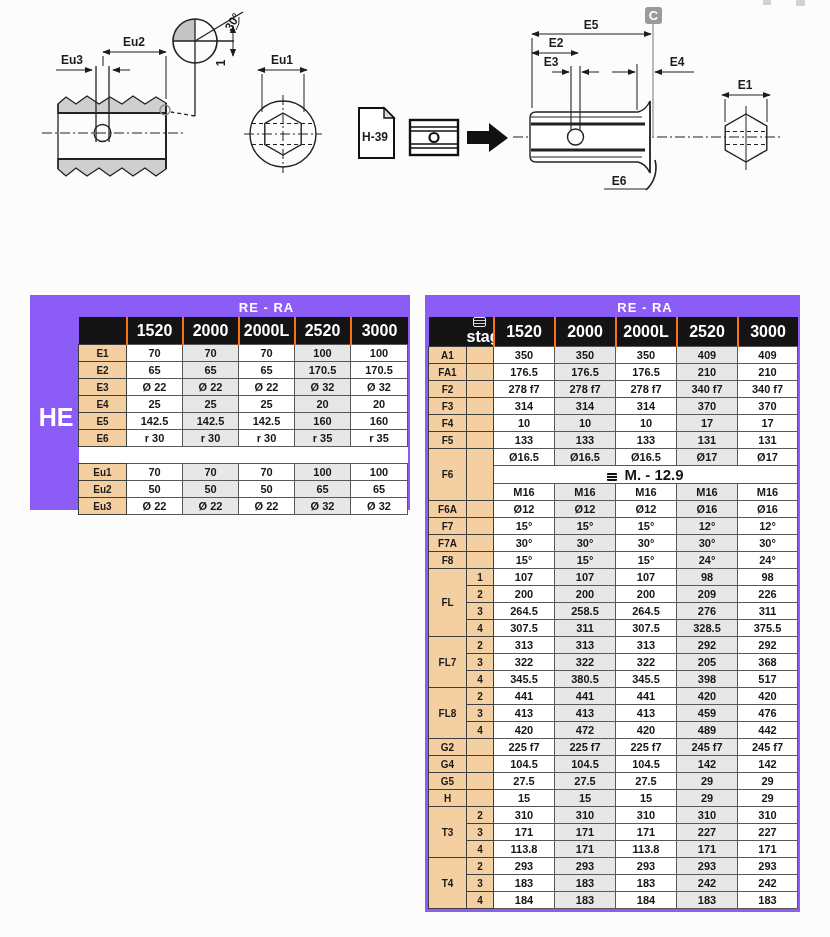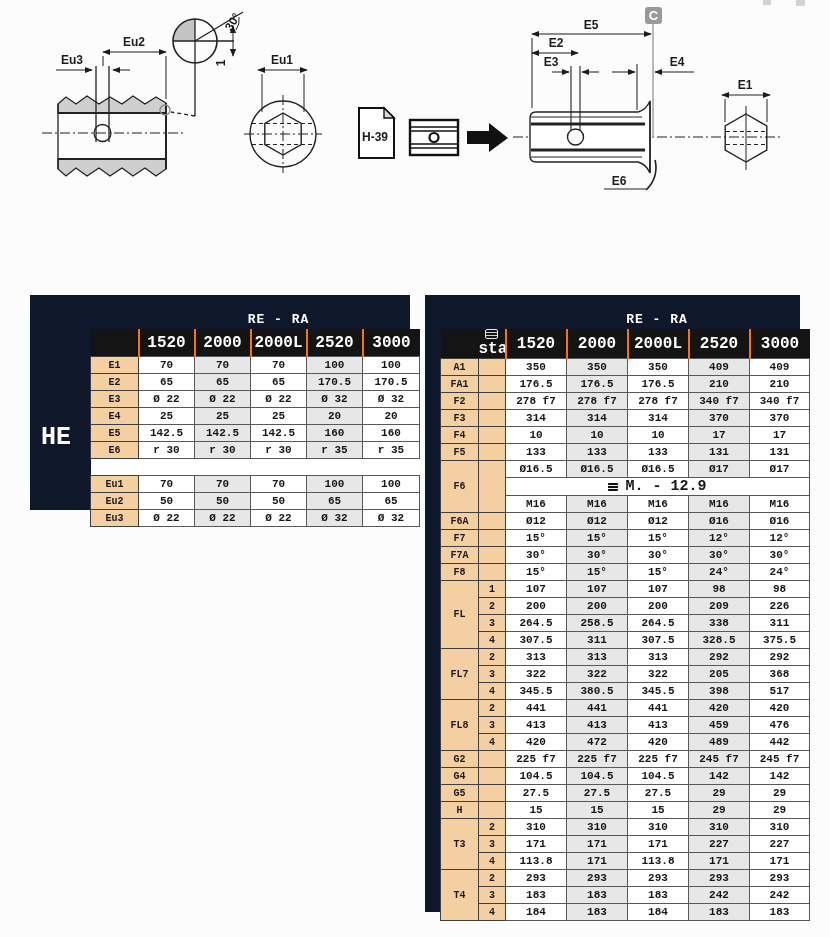--- a/index.html
+++ b/index.html
@@ -6,23 +6,23 @@
   body{
     width:830px;height:937px;position:relative;background:#fcfcfc;
     font-family:"Liberation Sans","DejaVu Sans",sans-serif;
     -webkit-font-smoothing:antialiased;
   }
   
   #drawings{position:absolute;left:0;top:0;}
   text.dim{font-size:12px;font-weight:bold;fill:#1c1c1c;text-anchor:middle;}
   .artifact{position:absolute;background:#d2d2d2;}
   
-  .spec-table{position:absolute;background:#0f172a;padding:15px;box-sizing:border-box;font-family:Liberation Mono, monospace;}
+  .spec-table{position:absolute;background:#8b5cf6;padding:3px;box-sizing:border-box;}
   .t-title{color:#fff;font-weight:bold;font-size:13px;text-align:center;height:19px;line-height:19px;letter-spacing:1px;}
-  .he-label{position:absolute;left:8px;top:128px;width:36px;text-align:center;color:#fff;font-weight:bold;font-size:25px;letter-spacing:0px;}
+  .he-label{position:absolute;left:8px;top:108px;width:36px;text-align:center;color:#fff;font-weight:bold;font-size:25px;letter-spacing:0px;}
   table.spec{border-collapse:collapse;table-layout:fixed;}
   table.spec th,table.spec td{padding:0;text-align:center;vertical-align:middle;overflow:hidden;white-space:nowrap;}
   table.spec thead th{background:#141414;color:#fff;border:none;height:27px;font-size:16px;font-weight:bold;}
   table.spec thead th.vh{border-left:2px solid #f97316;}
   table.spec thead th.corner,table.spec thead th.stagesh{border:none;}
   .stagesh{font-size:7px;font-weight:bold;color:#fff;}
   .stages-ico{display:block;width:11px;height:8px;margin:0 auto 1px auto;border:1px solid #e8e8e8;border-radius:2px;background:repeating-linear-gradient(180deg,#141414 0 2px,#cfcfcf 2px 3px);}
   table.spec tbody tr{height:17px;}
   table.spec th.lbl{background:#f4cfa2;color:#1a1a1a;font-size:10px;font-weight:bold;border:1px solid #3f3f3f;}
   table.spec td.stage{background:#f4cfa2;color:#1a1a1a;font-size:10px;font-weight:bold;border:1px solid #3f3f3f;}
@@ -423,21 +423,21 @@
           <td class="c1">200</td>
           <td class="c2">200</td>
           <td class="c3">209</td>
           <td class="c4">226</td>
         </tr>
         <tr>
           <td rowspan="1" class="stage">3</td>
           <td class="c0">264.5</td>
           <td class="c1">258.5</td>
           <td class="c2">264.5</td>
-          <td class="c3">338</td>
+          <td class="c3">276</td>
           <td class="c4">311</td>
         </tr>
         <tr>
           <td rowspan="1" class="stage">4</td>
           <td class="c0">307.5</td>
           <td class="c1">311</td>
           <td class="c2">307.5</td>
           <td class="c3">328.5</td>
           <td class="c4">375.5</td>
         </tr>

